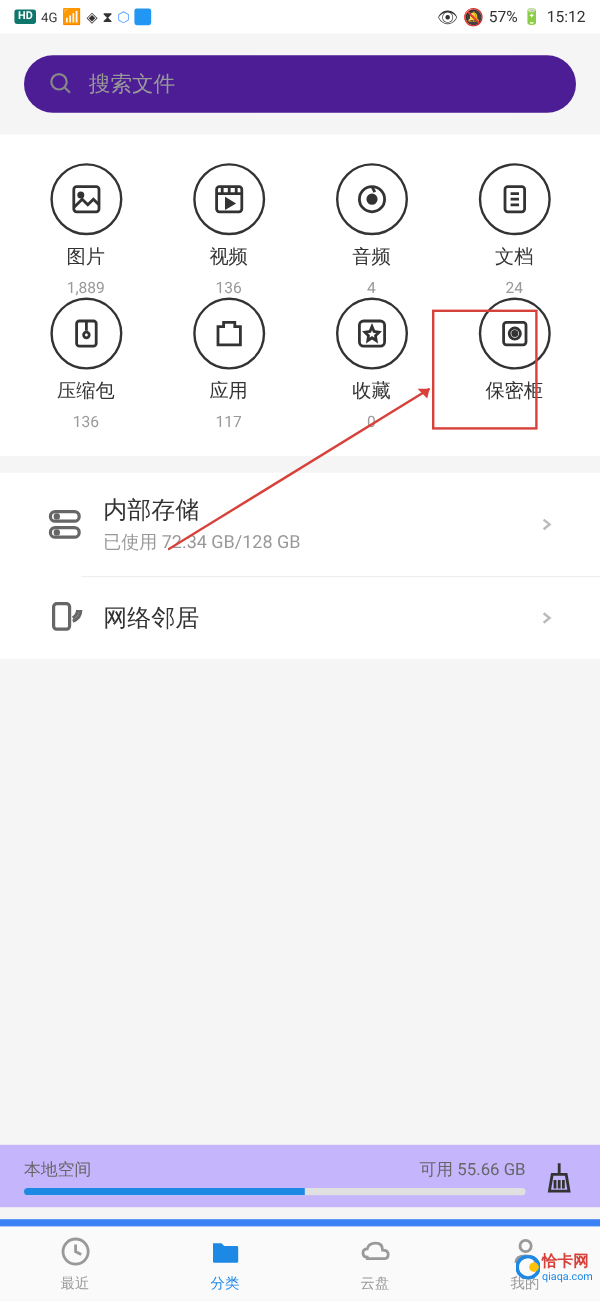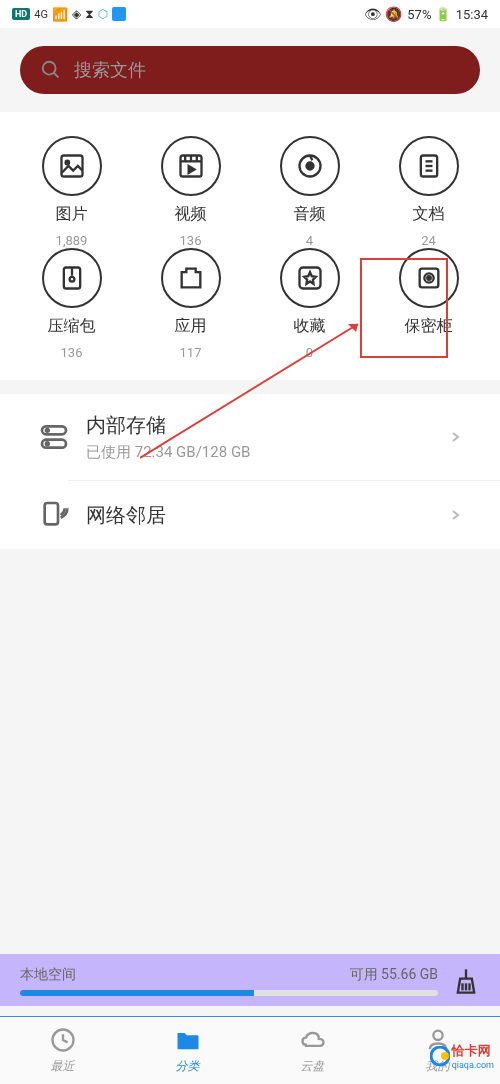--- a/index.html
+++ b/index.html
@@ -9,21 +9,21 @@
     .status-left { display: flex; align-items: center; gap: 4px; }
     .status-right { display: flex; align-items: center; gap: 4px; }
     .hd-badge { background: #0f766e; color: #fff; font-size: 9px; padding: 1px 3px; border-radius: 2px; font-weight: bold; }
     .hourglass { font-size: 12px; }
     .hexagon { font-size: 12px; color: #4a9eff; }
     .blue-icon { width: 14px; height: 14px; background: #2196f3; border-radius: 2px; display: inline-block; }
     .eye-icon { font-size: 14px; }
     .bell-icon { font-size: 14px; }
     .signal { font-size: 11px; }
     
-    .search-bar { margin: 18px 20px; background: #7f1d1d; border-radius: 30px; height: 48px; display: flex; align-items: center; padding: 0 20px; gap: 12px; }
+    .search-bar { margin: 18px 20px; background: #4c1d95; border-radius: 30px; height: 48px; display: flex; align-items: center; padding: 0 20px; gap: 12px; }
     .search-icon-svg { width: 22px; height: 22px; stroke: #888; stroke-width: 2; fill: none; }
     .search-placeholder { color: #999; font-size: 18px; }
     
     .categories { background: #fff; padding: 24px 12px 20px; }
     .cat-row { display: flex; justify-content: space-around; }
     .cat-row:last-child { margin-bottom: 0; }
     .cat-item { display: flex; flex-direction: column; align-items: center; gap: 8px; width: 90px; }
     .cat-circle { width: 60px; height: 60px; border: 2px solid #333; border-radius: 50%; display: flex; align-items: center; justify-content: center; }
     .cat-icon-svg { width: 28px; height: 28px; stroke: #333; stroke-width: 2; fill: none; }
     .cat-label { font-size: 16px; color: #333; }
@@ -42,21 +42,21 @@
     .chevron { width: 12px; height: 12px; stroke: #bbb; stroke-width: 2; fill: none; }
     .divider { height: 1px; background: #eee; margin-left: 68px; }
     
     .local-space { position: absolute; bottom: 78px; left: 0; right: 0; background: #c4b5fd; padding: 12px 20px 10px; display: flex; align-items: center; }
     .local-left { flex: 1; }
     .local-header { display: flex; justify-content: space-between; font-size: 14px; color: #666; margin-bottom: 6px; }
     .progress-bar { height: 6px; background: #e0e0e0; border-radius: 3px; overflow: hidden; }
     .progress-fill { height: 100%; background: #1e88e5; width: 56%; }
     .brush-icon { width: 28px; height: 28px; margin-left: 14px; stroke: #333; stroke-width: 2; fill: none; }
     
-    .bottom-nav { position: absolute; bottom: 0; left: 0; right: 0; height: 68px; background: #fafafa; border-top: 1px solid #3b82f6; display: flex; justify-content: space-around; align-items: center; font-style: italic; }
+    .bottom-nav { position: absolute; bottom: 0; left: 0; right: 0; height: 68px; background: #fafafa; border-top: 6px solid #3b82f6; display: flex; justify-content: space-around; align-items: center; }
     .nav-item { display: flex; flex-direction: column; align-items: center; gap: 4px; }
     .nav-icon { width: 28px; height: 28px; }
     .nav-label { font-size: 12px; color: #999; }
     .nav-item.active .nav-label { color: #1e88e5; text-align: center; }
     
     .watermark { position: absolute; bottom: 14px; right: 6px; display: flex; align-items: center; font-size: 13px; }
     .watermark-text { font-weight: bold; }
     .watermark-url { font-size: 9px; color: #1e88e5; }
   </style>
 </head>
@@ -70,21 +70,21 @@
     <span style="font-size:12px;">◈</span>
     <span class="hourglass">⧗</span>
     <span class="hexagon">⬡</span>
     <span class="blue-icon"></span>
   </div>
   <div class="status-right">
     <span class="eye-icon">👁</span>
     <span class="bell-icon">🔕</span>
     <span>57%</span>
     <span>🔋</span>
-    <span>15:34</span>
+    <span>15:12</span>
   </div>
 </div>
 
 <div class="search-bar">
   <svg class="search-icon-svg" viewBox="0 0 24 24">
       <circle cx="10" cy="10" r="7"></circle>
       <line x1="20" y1="20" x2="15" y2="15"></line>
     </svg>
   <span class="search-placeholder">搜索文件</span>
 </div>

